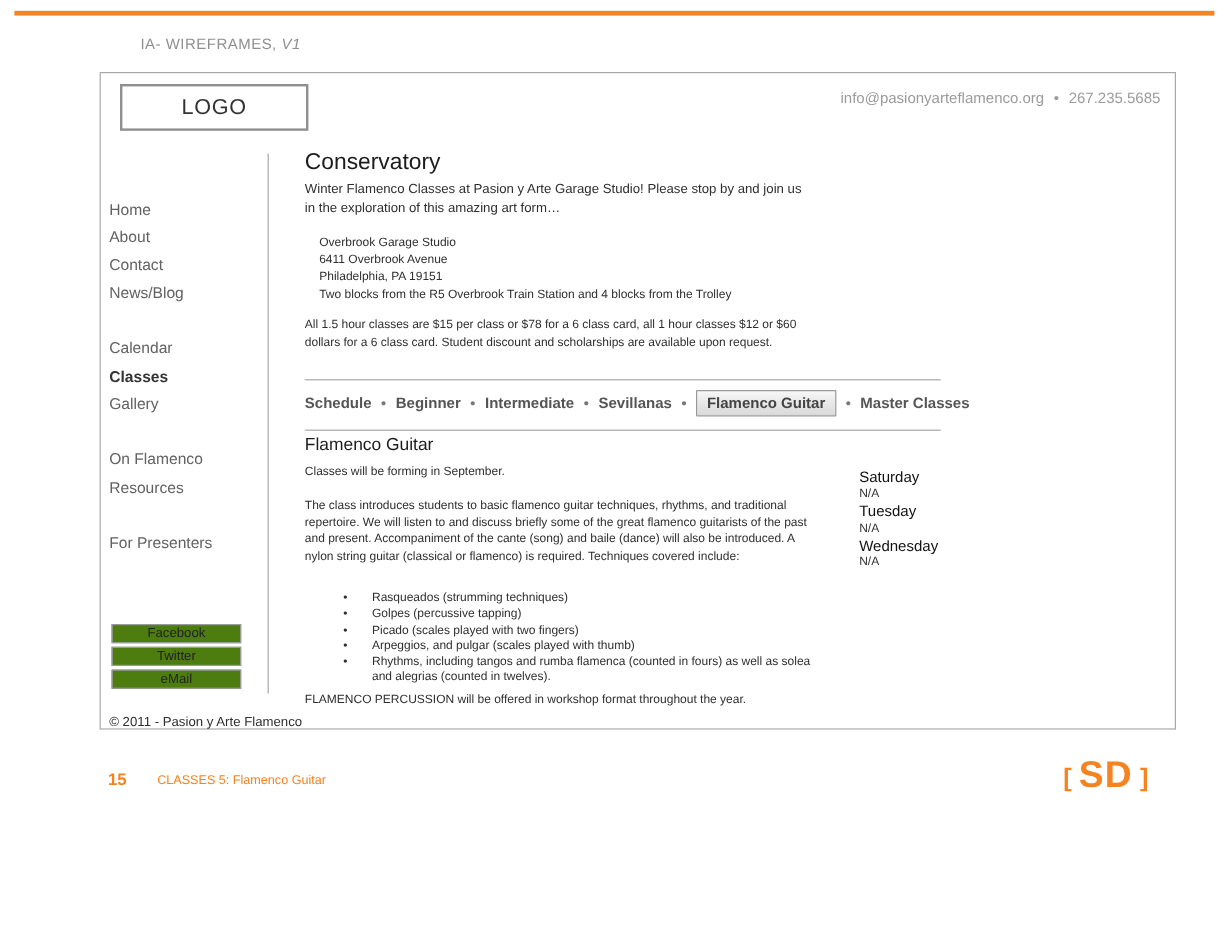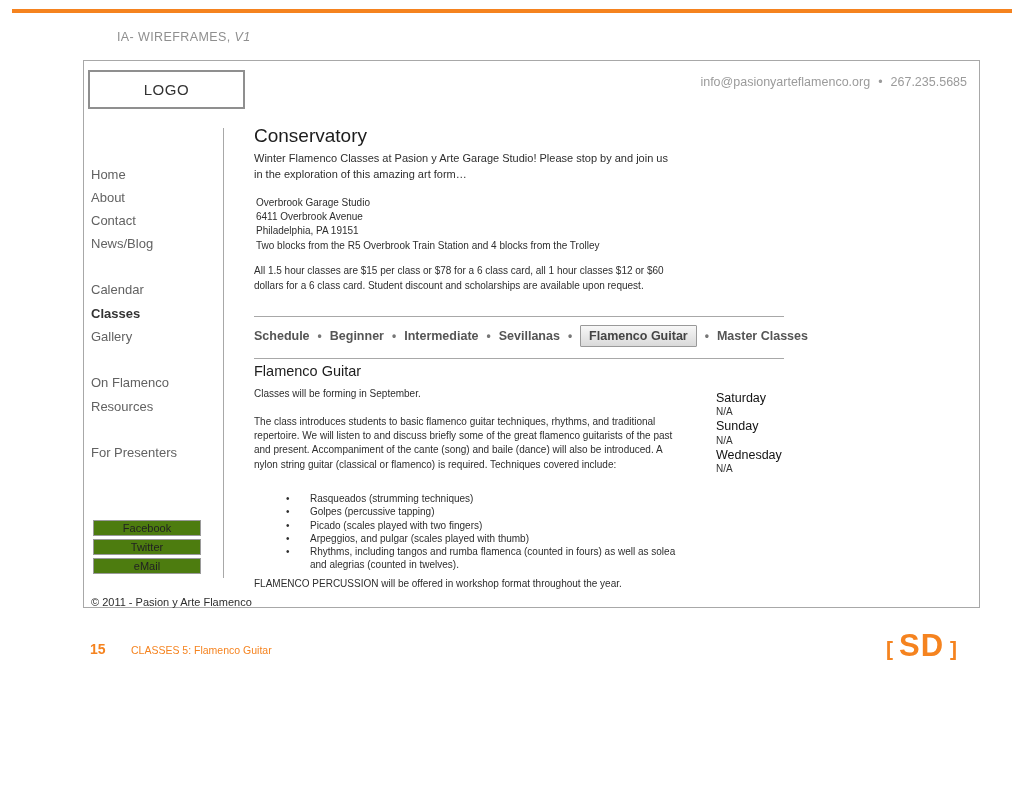--- a/index.html
+++ b/index.html
@@ -6,39 +6,39 @@
   html, body { width: 1024px; height: 791px; background: #ffffff; overflow: hidden; }
   body { font-family: "Liberation Sans", "DejaVu Sans", sans-serif; position: relative; }
 
   .accent-rule { position: absolute; left: 12px; top: 9px; width: 1000px; height: 4px; background: #F5831F; }
 
   .doc-header { position: absolute; left: 90px; top: 30px; font-size: 12.5px; color: #8f8f8f; letter-spacing: 0.4px; margin-left: 27px; }
   .doc-header .version { font-style: italic; }
 
   .wireframe { position: absolute; left: 83px; top: 60px; width: 897px; height: 548px; border: 1px solid #a8a8a8; background: #ffffff; }
 
-  .logo-box { position: absolute; left: 4px; top: 9px; width: 157px; height: 39px; border: 2px solid #8f8f8f;
-              display: flex; align-items: center; justify-content: center; font-size: 15px; color: #333; letter-spacing: 0.6px; }
+  .logo-box { position: absolute; left: 16px; top: 9px; width: 157px; height: 39px; border: 2px solid #8f8f8f;
+              display: flex; align-items: center; justify-content: center; font-size: 18px; color: #333; letter-spacing: 0.6px; }
 
   .contact { position: absolute; right: 12px; top: 14px; font-size: 12.5px; color: #9b9b9b; }
   .contact .sep { margin: 0 8px; }
 
   .v-divider { position: absolute; left: 139px; top: 67px; width: 1px; height: 450px; background: #a8a8a8; }
 
   .nav-item { position: absolute; left: 7px; font-size: 13px; color: #626262; cursor: default; white-space: nowrap; }
   .nav-item.active { font-weight: bold; color: #333; }
 
   .social-btn { position: absolute; left: 9px; width: 108px; height: 16px; border: 1px solid #9a9a9a;
                 display: flex; align-items: center; justify-content: center; font-size: 11px; color: #222; background: #4d7c0f; }
 
   .copyright { position: absolute; left: 7px; top: 535px; font-size: 11px; color: #2e2e2e; }
 
   .main-title { position: absolute; left: 170px; top: 64px; font-size: 19px; color: #1c1c1c; }
   .intro { position: absolute; left: 170px; top: 90px; width: 424px; font-size: 11px; line-height: 1.42; color: #2e2e2e; }
-  .address { position: absolute; left: 172px; top: 135px; font-size: 10px; line-height: 1.42; color: #2e2e2e; }
+  .address { position: absolute; left: 182px; top: 135px; font-size: 10px; line-height: 1.42; color: #2e2e2e; }
   .pricing { position: absolute; left: 170px; top: 203px; width: 438px; font-size: 10px; line-height: 1.45; color: #2e2e2e; }
 
   .hr { position: absolute; left: 170px; width: 530px; height: 1px; background: #a8a8a8; }
   .hr1 { top: 255px; } .hr2 { top: 297px; }
 
   .tabs { position: absolute; left: 170px; top: 263px; width: 540px; height: 24px; display: flex; align-items: center; font-weight: bold; }
   .tab { font-size: 12.5px; color: #555; white-space: nowrap; cursor: default; }
   .tab.active { border: 1px solid #999; background: linear-gradient(#f7f7f7, #d9d9d9); padding: 3px 8px; color: #444;
                 border-radius: 1px; }
   .tab-sep { font-size: 12px; color: #777; margin: 0 8px; }
@@ -164,21 +164,21 @@
       <span class="bullet-glyph">•</span>
       <span>Rhythms, including tangos and rumba flamenca (counted in fours) as well as solea and alegrias (counted in twelves).</span>
     </div>
   </div>
 
   <div class="percussion">FLAMENCO PERCUSSION will be offered in workshop format throughout the year.</div>
 
   <div class="schedule">
     <div class="sched-day">Saturday</div>
     <div class="sched-time">N/A</div>
-    <div class="sched-day">Sunday</div>
+    <div class="sched-day">Tuesday</div>
     <div class="sched-time">N/A</div>
     <div class="sched-day">Wednesday</div>
     <div class="sched-time">N/A</div>
   </div>
 
 </div>
 
 <div class="page-footer-num">15</div>
 <div class="page-footer-caption">CLASSES 5: Flamenco Guitar</div>
 

